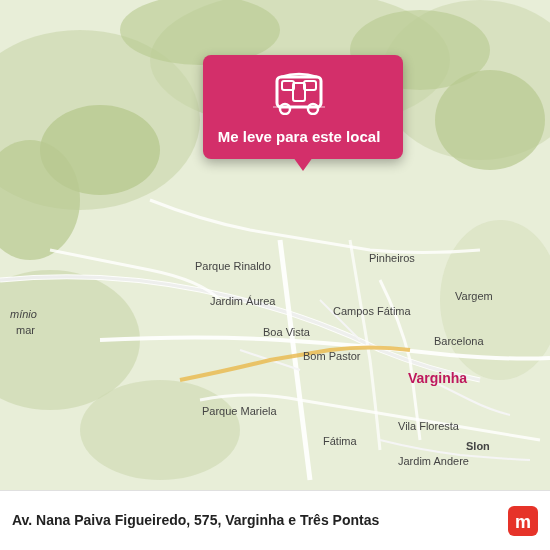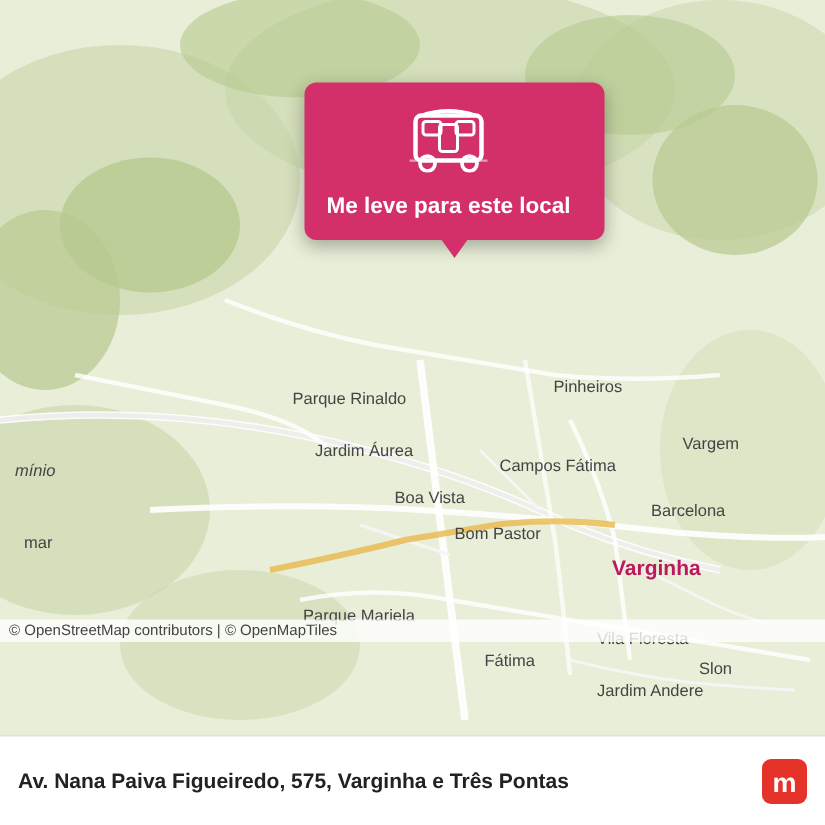--- a/index.html
+++ b/index.html
@@ -187,24 +187,24 @@
   <span class="map-label" style="top:295px;left:210px;">Jardim Áurea</span>
   <span class="map-label" style="top:326px;left:263px;">Boa Vista</span>
   <span class="map-label" style="top:305px;left:333px;">Campos Fátima</span>
   <span class="map-label" style="top:290px;left:455px;">Vargem</span>
   <span class="map-label" style="top:350px;left:303px;">Bom Pastor</span>
   <span class="map-label" style="top:335px;left:418px;padding-left:16px;">Barcelona</span>
   <span class="map-label map-label-bold" style="top:370px;left:408px;">Varginha</span>
   <span class="map-label" style="top:405px;left:202px;">Parque Mariela</span>
   <span class="map-label" style="top:435px;left:323px;">Fátima</span>
   <span class="map-label" style="top:420px;left:398px;">Vila Floresta</span>
-  <span class="map-label" style="top:440px;left:466px;">Slon</span>
+  <span class="map-label" style="top:440px;left:466px;font-weight:bold;">Slon</span>
   <span class="map-label" style="top:455px;left:398px;">Jardim Andere</span>
   <span class="map-label" style="top:308px;left:10px;font-style:italic;">mínio</span>
-  <span class="map-label" style="top:324px;left:16px;margin-top:32px;">mar</span>
+  <span class="map-label" style="top:324px;left:16px;">mar</span>
 
   <div id="place-card">
     <div id="bus-icon-wrap">
       
       <svg width="60" height="44" viewBox="0 0 60 44" xmlns="http://www.w3.org/2000/svg">
 
         <rect x="8" y="6" width="44" height="30" rx="4" ry="4" fill="none" stroke="white" stroke-width="3"></rect>
 
         <path d="M 12 6 Q 30 0 48 6" fill="none" stroke="white" stroke-width="2.5"></path>
 
@@ -215,23 +215,20 @@
 
         <circle cx="16" cy="38" r="5" fill="none" stroke="white" stroke-width="2.5"></circle>
         <circle cx="44" cy="38" r="5" fill="none" stroke="white" stroke-width="2.5"></circle>
 
         <line x1="4" y1="36" x2="56" y2="36" stroke="white" stroke-width="1.5" opacity="0.5"></line>
       </svg>
     </div>
     <div id="card-label">Me leve para este local</div>
   </div>
 
-  <div id="attribution">
-    <span>© OpenStreetMap contributors | © OpenMapTiles</span>
-  </div>
 </div>
 
 <div id="bottom-bar">
   <div id="address-text">Av. Nana Paiva Figueiredo, 575, Varginha e Três Pontas</div>
   <div id="moovit-logo">
 
     <svg class="moovit-icon" viewBox="0 0 30 30" xmlns="http://www.w3.org/2000/svg">
       <rect width="30" height="30" rx="6" fill="#e63329"></rect>
       <text x="15" y="22" text-anchor="middle" font-size="18" font-weight="900" fill="white" font-family="Arial">m</text>
     </svg>

